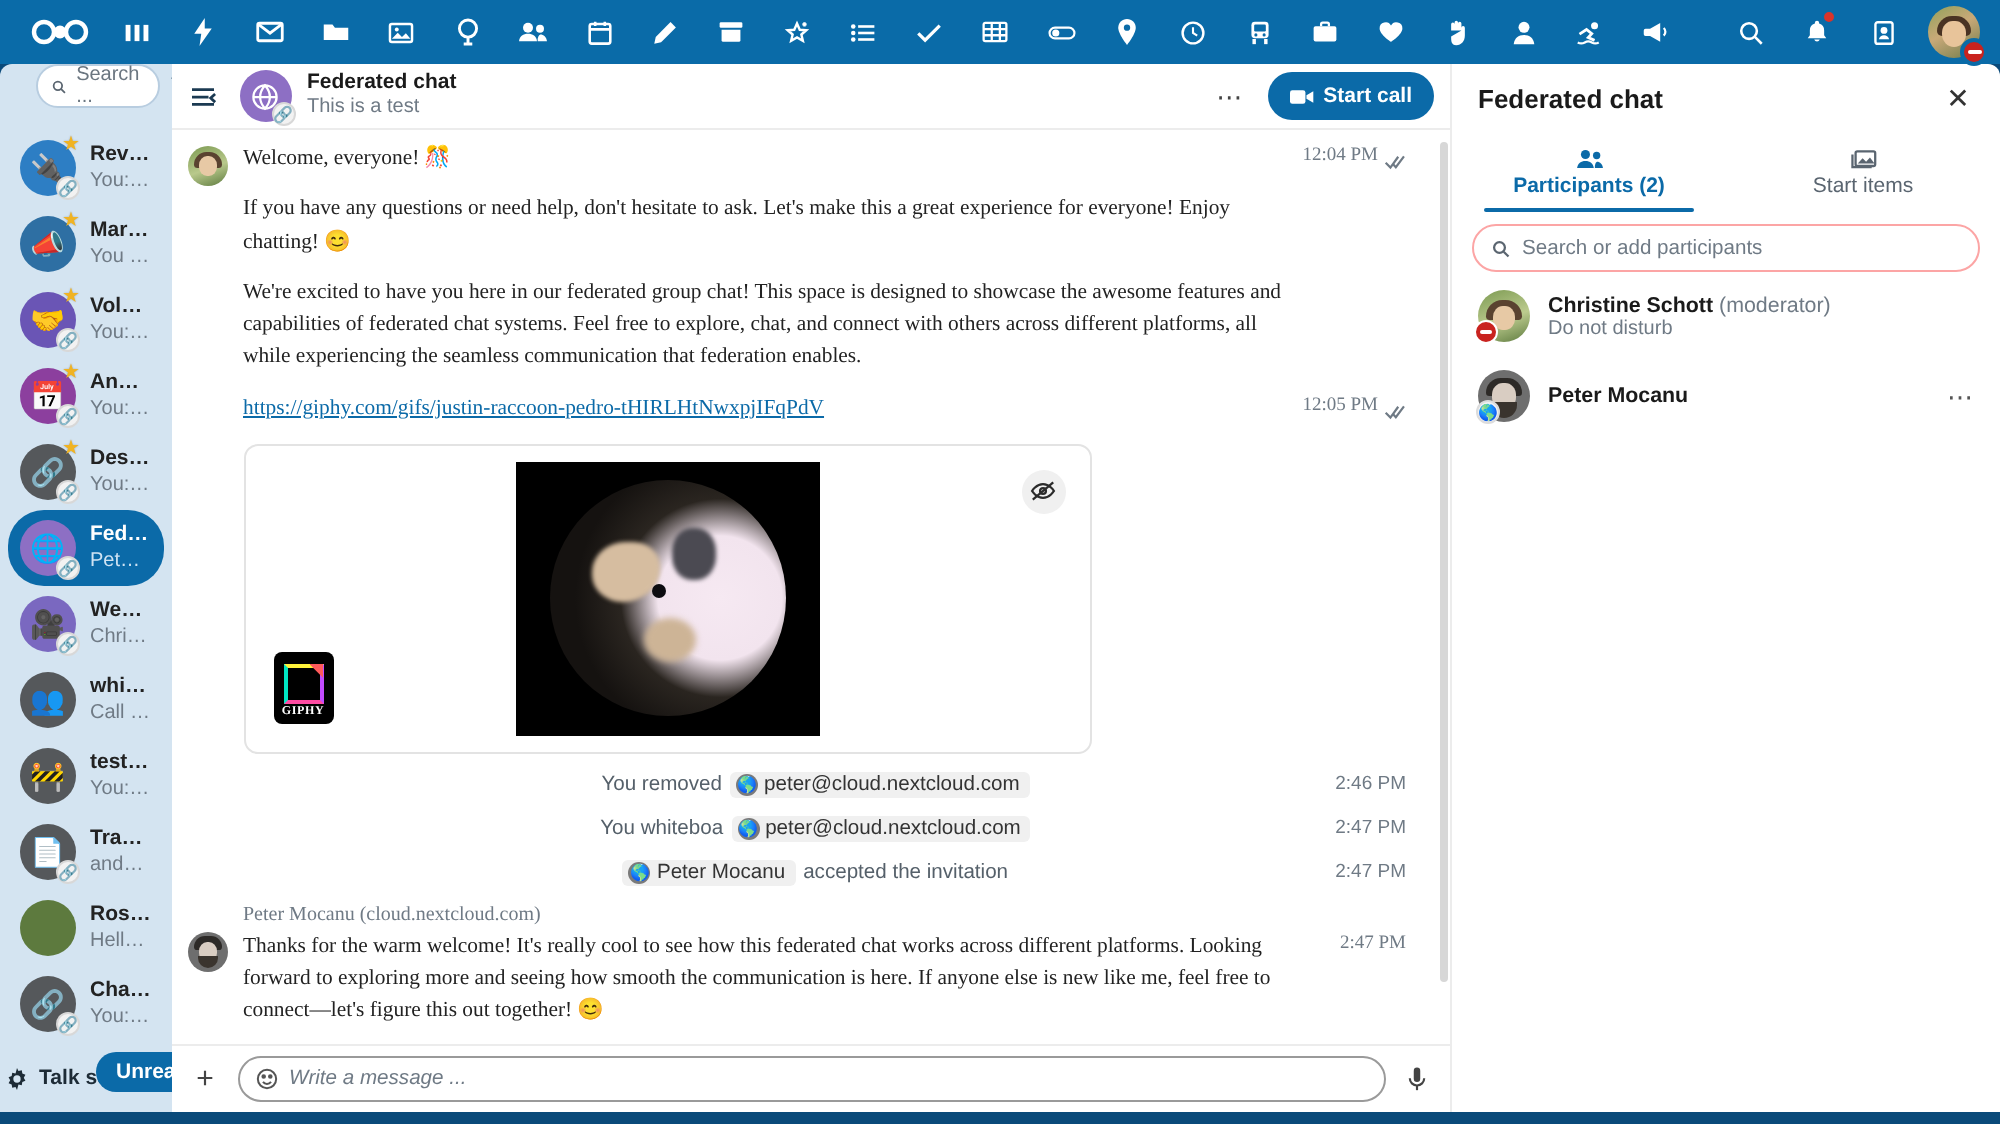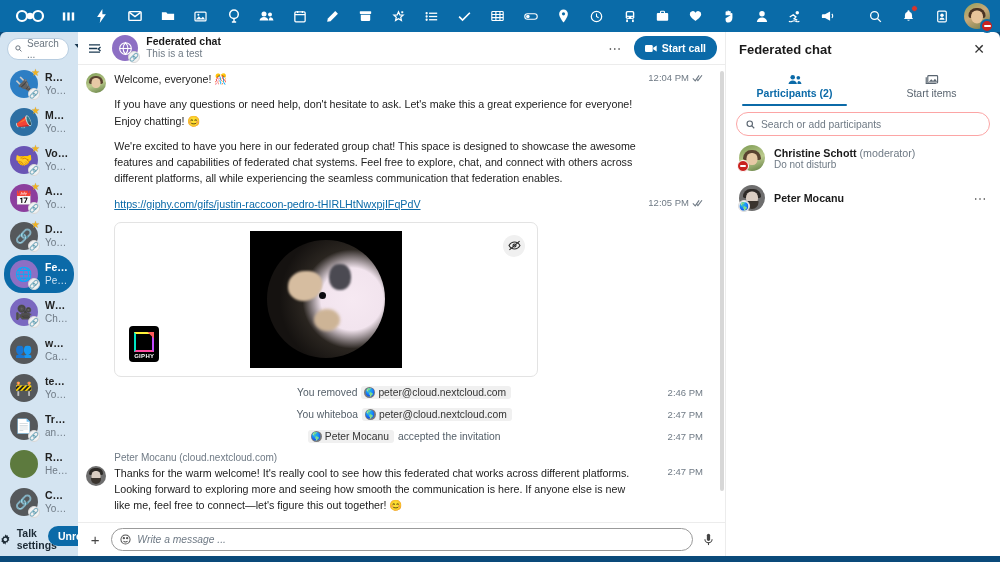--- a/index.html
+++ b/index.html
@@ -71,22 +71,22 @@
   
   .sidebar {
     width: 195px; height: 524px;
     background: #d4e4f1;
     border-top-left-radius: 6px;
     display: flex; flex-direction: column;
     position: relative;
     overflow: hidden;
   }
   .sidebar-search {
-    height: 33px; display: flex; align-items: center;
-    padding: 0 7px; gap: 5px; flex: 0 0 auto;
+    height: 33px; display: flex; 
+    padding: 0 18px; gap: 5px; flex: 0 0 auto;
   }
   .search-box {
     flex: 1; height: 22px; border-radius: 11px;
     background: #fff; border: 1px solid #b8cde0;
     display: flex; align-items: center; padding: 0 7px; gap: 5px;
   }
   .search-box .ph { font-size: 10px; color: #6b7680; }
   .sb-icon { width: 18px; height: 22px; display:flex; align-items:center; justify-content:center; color: #2c3e50; cursor:pointer;}
 
   .conv-list { flex: 1 1 auto; overflow: hidden; padding: 0 4px; }
@@ -186,30 +186,30 @@
     flex: 0 0 20px; margin-right: 8px; margin-top: 2px;
     overflow: hidden; position: relative;
   }
   .av-christine { background: linear-gradient(160deg,#7c9a52,#b9c98c 55%,#5d7a3e); }
   .av-christine .face { position:absolute; left:50%; top:52%; transform:translate(-50%,-50%); width:9px;height:10px;border-radius:45%;background:#e7c9a5;}
   .av-christine .hair { position:absolute; left:50%; top:14%; transform:translateX(-50%); width:14px;height:8px;border-radius:7px 7px 2px 2px; background:#5a4330;}
   .av-peter { background: #6e6e6e; }
   .av-peter .face { position:absolute; left:50%; top:50%; transform:translate(-50%,-50%); width:9px;height:10px;border-radius:45%;background:#d9cdc2;}
   .av-peter .hair { position:absolute; left:50%; top:12%; transform:translateX(-50%); width:14px;height:7px;border-radius:7px 7px 2px 2px; background:#2d2a27;}
   .av-peter .beard { position:absolute; left:50%; top:62%; transform:translateX(-50%); width:10px;height:6px;border-radius:0 0 6px 6px; background:#3a342e;}
-  .msg-body { flex: 1 1 auto; min-width: 0; }
+  .msg-body { flex: 1 1 auto; min-width: 0; font-family: Liberation Serif, serif; }
   .msg-line {
     font-size: 10.7px; color: #222; line-height: 1.52;
     padding-right: 60px; position: relative;
   }
   .msg-line + .msg-line { margin-top: 9px; }
   .msg-time {
     position: absolute; right: 0; top: 0;
     font-size: 9.5px; color: #6f7a85; white-space: nowrap;
-    display: flex; align-items: center; gap: 3px;
+    display: flex; align-items: flex-end; gap: 3px;
   }
   .msg-link { color: #0b6aa8; text-decoration: underline; font-size: 10.7px; }
   .msg-author { font-size: 10px; color: #6f7a85; margin-bottom: 2px; }
 
   
   .gif-card {
     margin: 10px 0 0 0; width: 424px;
     border: 1px solid #e3e3e3; border-radius: 7px;
     background: #fff; position: relative;
     height: 155px; display: flex; align-items: center; justify-content: center;

